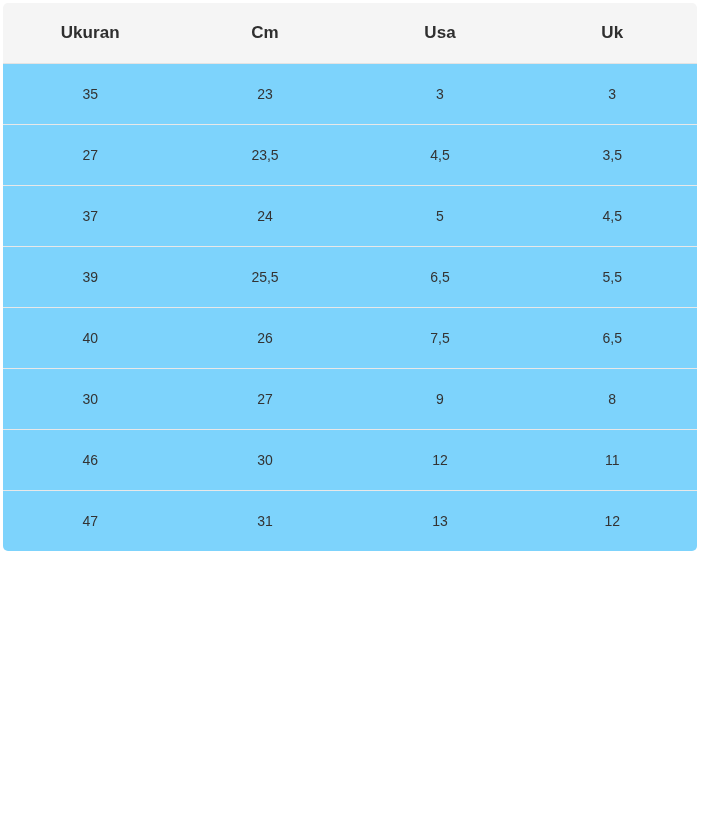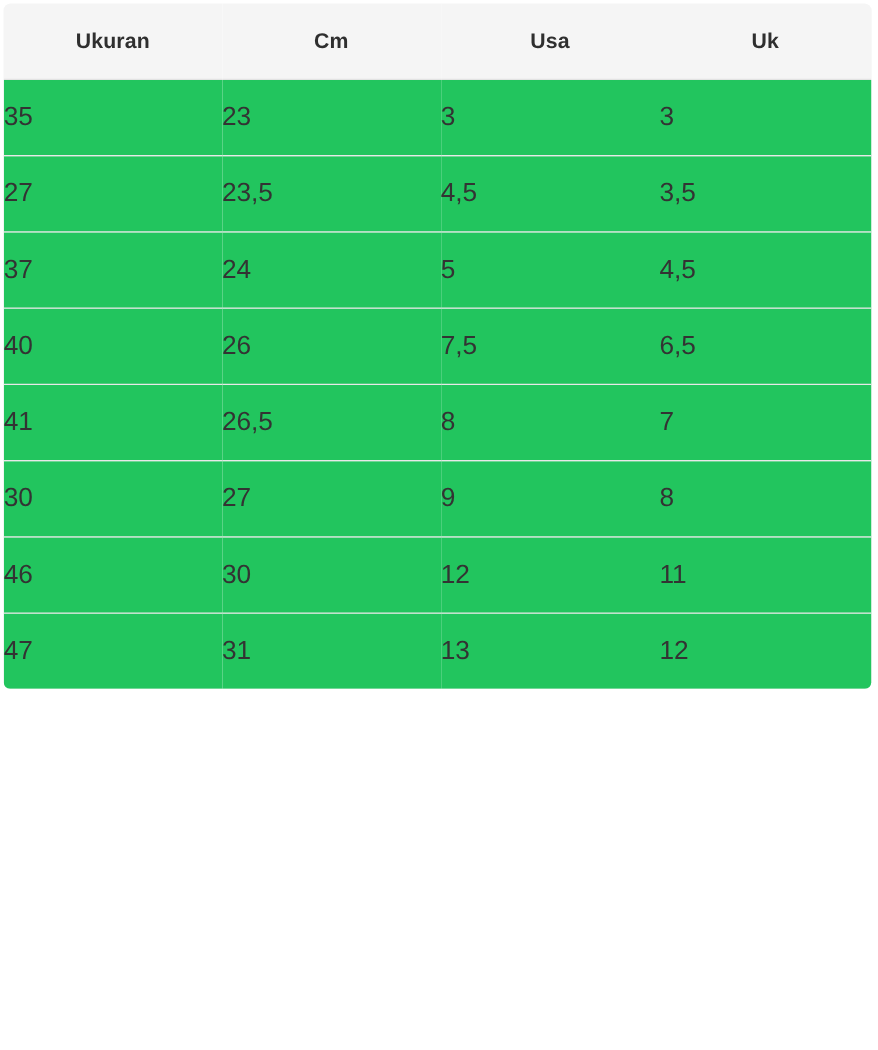--- a/index.html
+++ b/index.html
@@ -46,27 +46,27 @@
     font-size: 17px;
     font-weight: bold;
     color: #2f2f2f;
     border-bottom: 1px solid #e3e3e3;
     letter-spacing: 0.1px;
   }
 
   .size-table td {
     height: 60px;
     padding: 0;
-    text-align: left;
+    text-align: center;
     vertical-align: middle;
-    font-size: 21px;
+    font-size: 14px;
     font-weight: normal;
     color: #333333;
     border-bottom: 1px solid #e8e8e8;
-    background: #22c55e;
+    background: #7dd3fc;
   }
 
   .size-table tbody tr:last-child td {
     border-bottom: 1px solid #e8e8e8;
   }
 
   .col-ukuran { width: 175px; }
   .col-cm     { width: 175px; }
   .col-usa    { width: 175px; }
   .col-uk     { width: 170px; }
@@ -103,30 +103,30 @@
         <td>4,5</td>
         <td>3,5</td>
       </tr>
       <tr>
         <td>37</td>
         <td>24</td>
         <td>5</td>
         <td>4,5</td>
       </tr>
       <tr>
+        <td>39</td>
+        <td>25,5</td>
+        <td>6,5</td>
+        <td>5,5</td>
+      </tr>
+      <tr>
         <td>40</td>
         <td>26</td>
         <td>7,5</td>
         <td>6,5</td>
-      </tr>
-      <tr>
-        <td>41</td>
-        <td>26,5</td>
-        <td>8</td>
-        <td>7</td>
       </tr>
       <tr>
         <td>30</td>
         <td>27</td>
         <td>9</td>
         <td>8</td>
       </tr>
       <tr>
         <td>46</td>
         <td>30</td>

